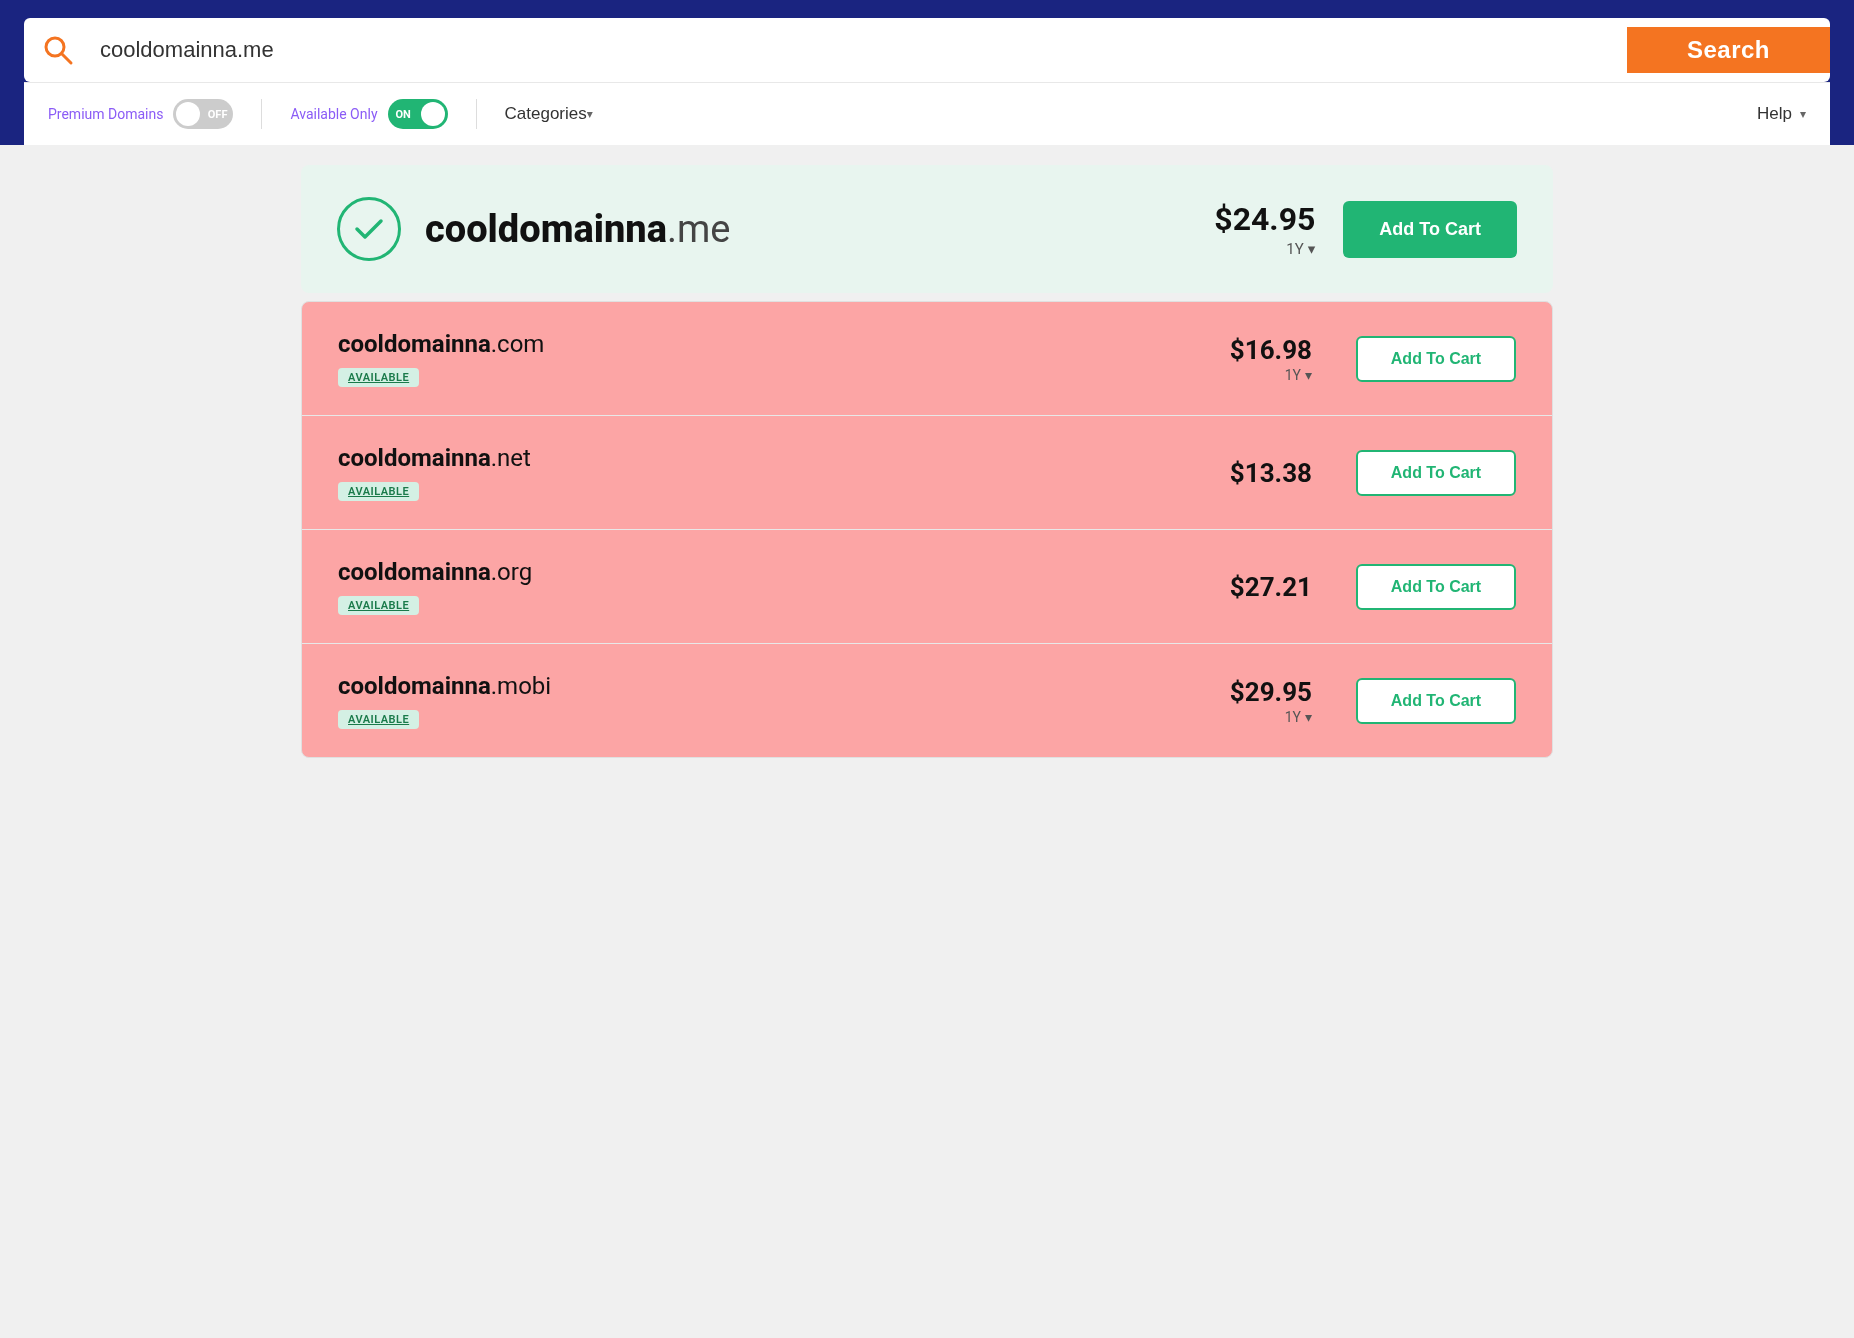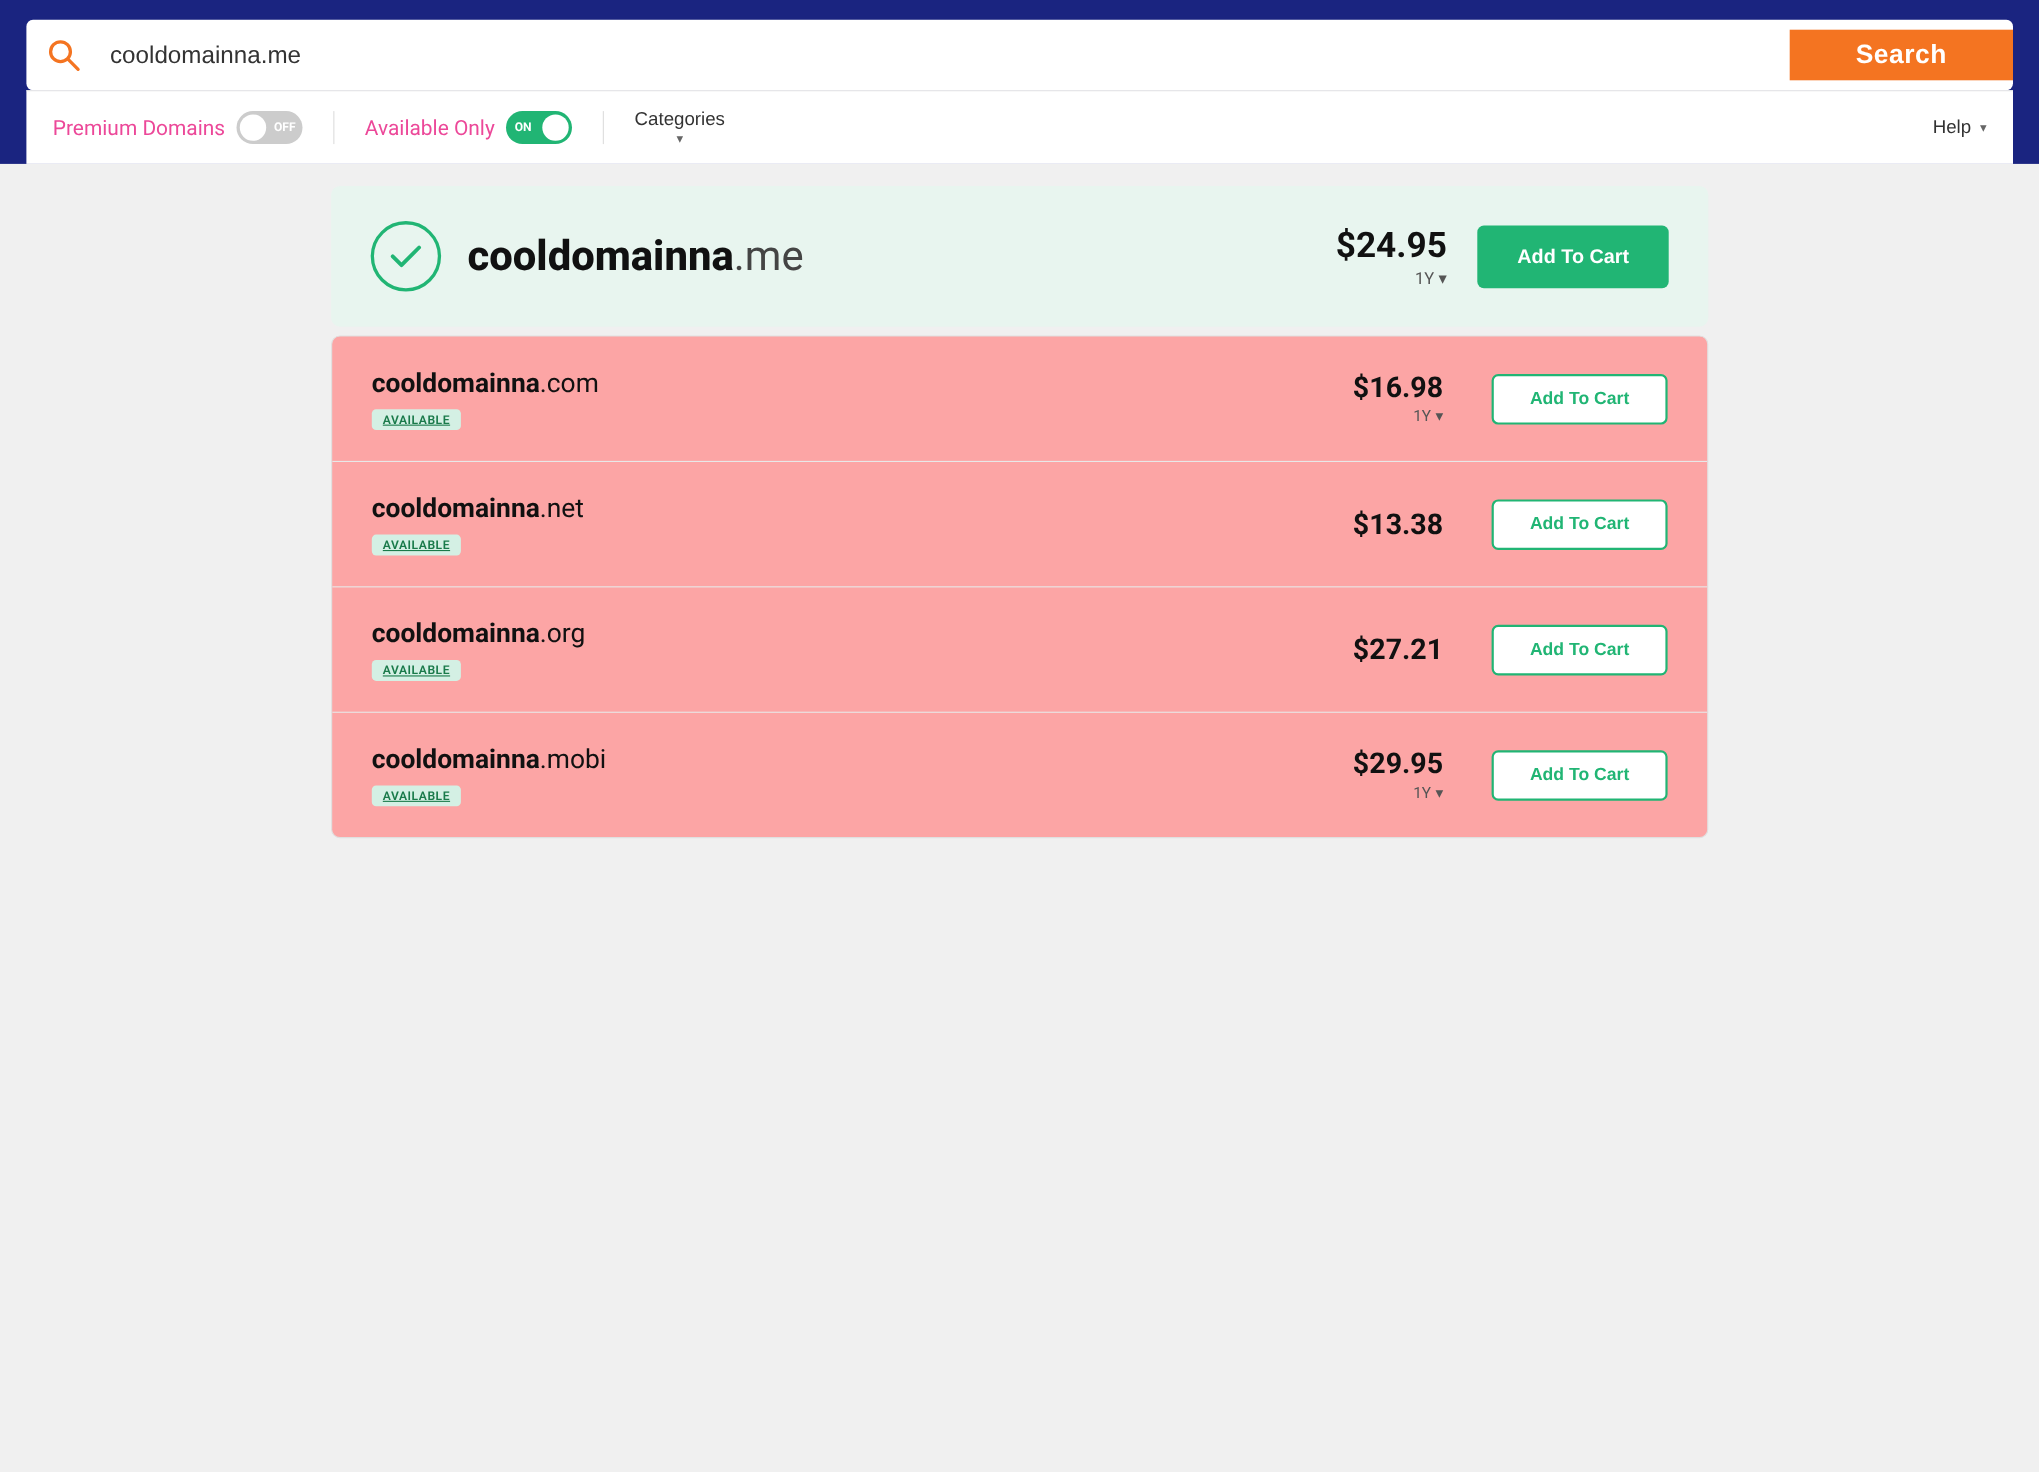--- a/index.html
+++ b/index.html
@@ -75,22 +75,22 @@
       padding: 0 28px 0 0;
       margin-right: 28px;
       border-right: 1px solid #ddd;
     }
 
     .filter-item:last-of-type {
       border-right: none;
     }
 
     .filter-label {
-      font-size: 19px;
-      color: #ec4899;
+      font-size: 14px;
+      color: #8b5cf6;
     }
 
     
     .toggle-wrap {
       display: flex;
       align-items: center;
     }
 
     .toggle {
       position: relative;
@@ -160,21 +160,20 @@
     .categories-btn {
       display: flex;
       align-items: center;
       gap: 0;
       font-size: 17px;
       color: #333;
       background: none;
       border: none;
       cursor: pointer;
       padding: 0;
-      flex-direction: column;
     }
 
     .chevron {
       font-size: 12px;
       color: #666;
     }
 
     .help-btn {
       margin-left: auto;
       display: flex;

